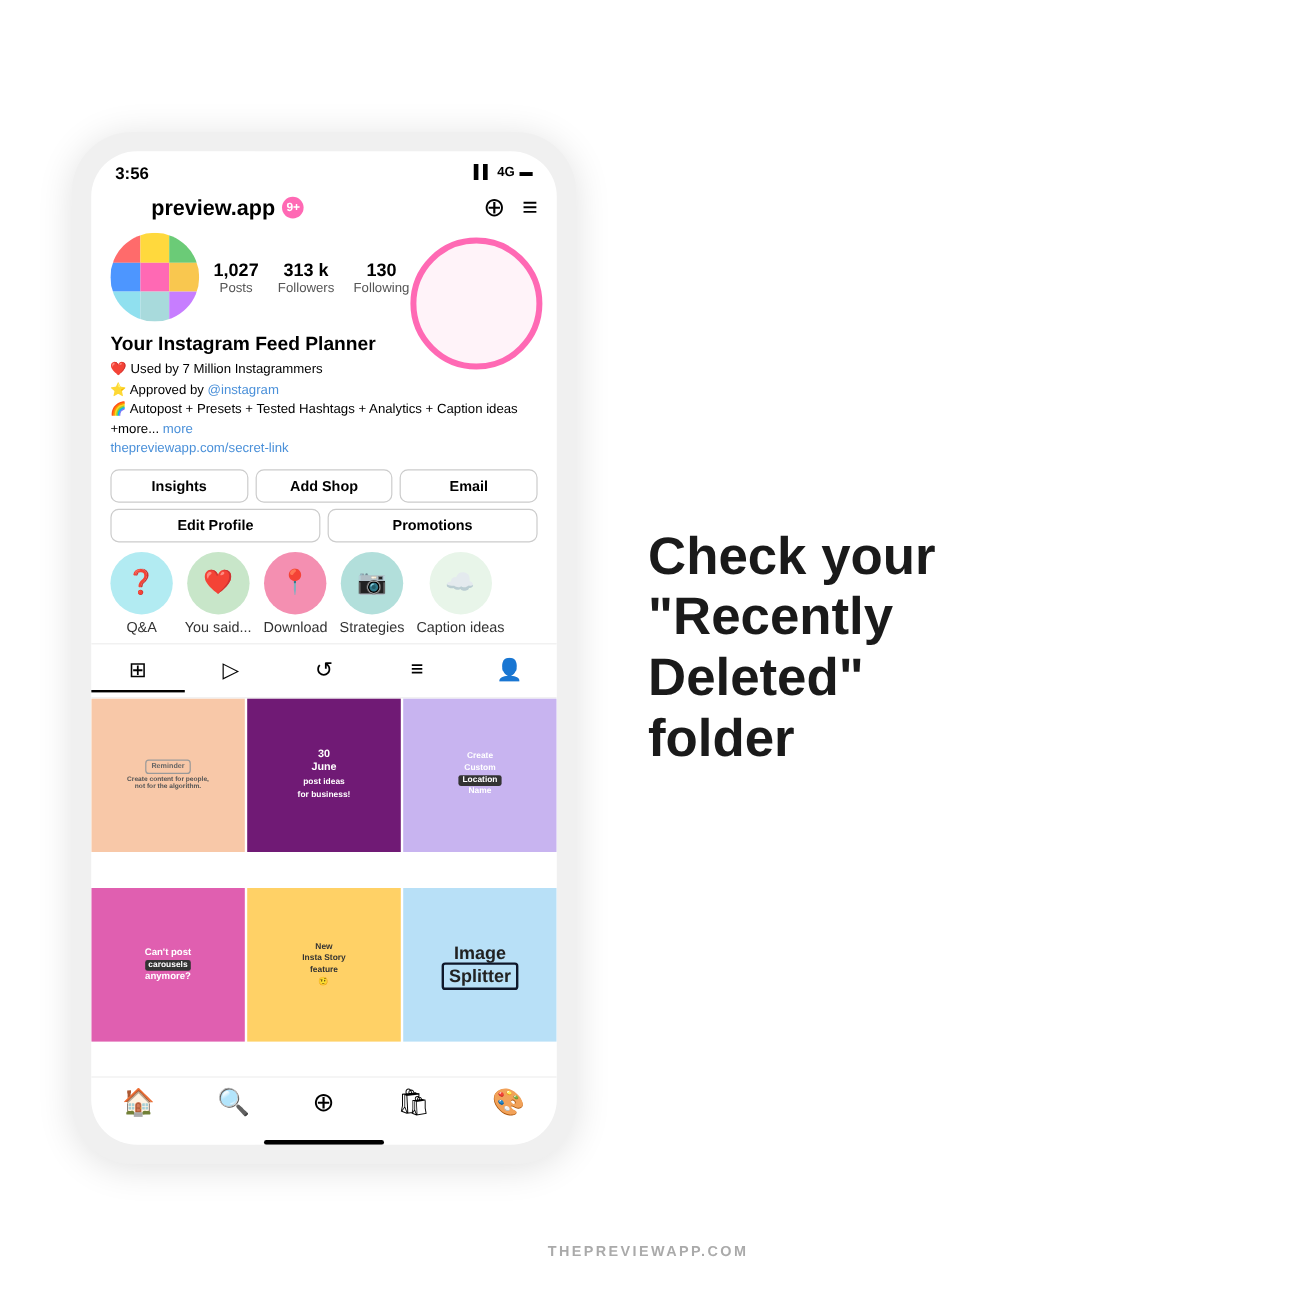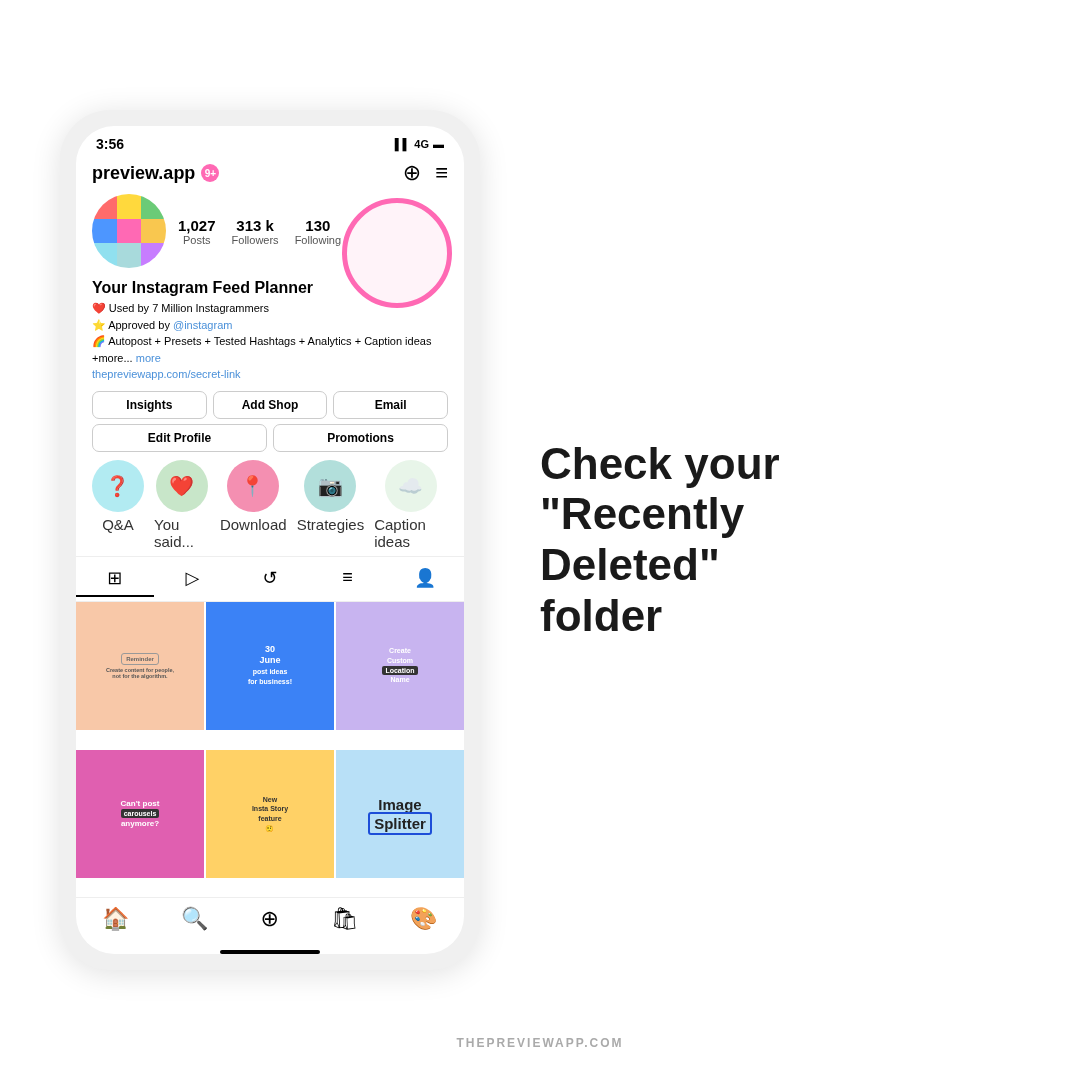--- a/index.html
+++ b/index.html
@@ -52,20 +52,21 @@
       font-weight: 600;
     }
     .status-time { font-weight: 700; font-size: 14px; }
     .status-icons { display: flex; gap: 4px; align-items: center; font-size: 11px; }
     
     .profile-header {
       padding: 4px 16px 8px;
       display: flex;
       justify-content: space-between;
       align-items: center;
+      margin-left: 34px;
     }
     .profile-username {
       font-weight: 800;
       font-size: 18px;
       display: flex;
       align-items: center;
       gap: 6px;
     }
     .notification-badge {
       background: #ff69b4;
@@ -178,21 +179,21 @@
     .highlight-circle {
       width: 52px;
       height: 52px;
       border-radius: 50%;
       display: flex;
       align-items: center;
       justify-content: center;
       font-size: 20px;
     }
     .highlight-label {
-      font-size: 15px;
+      font-size: 12px;
       text-align: left;
       color: #333;
     }
     
     .content-tabs {
       display: flex;
       border-top: 1px solid #eee;
       border-bottom: 1px solid #eee;
       padding: 4px 0;
     }
@@ -420,21 +421,21 @@
         <div class="content-tab">👤</div>
       </div>
 
       <div class="posts-grid">
         <div class="post-cell post-peach">
           <div class="post-text-overlay dark">
             <div style="font-size:6px;border:1px solid #999;padding:2px 4px;margin-bottom:2px;border-radius:3px;color:#666">Reminder</div>
             <div style="font-size:5.5px;color:#555">Create content for people,<br>not for the algorithm.</div>
           </div>
         </div>
-        <div class="post-cell" style="background:#3b82f6;">
+        <div class="post-cell" style="background:#701a75;">
           <div class="post-text-overlay">
             <div style="font-size:9px;font-weight:900;line-height:1.2">30<br>June<br><span style="font-size:7px">post ideas<br>for business!</span></div>
           </div>
         </div>
         <div class="post-cell" style="background:#c8b4f0;">
           <div class="post-text-overlay">
             <div style="font-size:7px;font-weight:800;line-height:1.4">Create<br>Custom<br><span style="background:#333;padding:1px 3px;border-radius:2px">Location</span><br>Name</div>
           </div>
         </div>
         <div class="post-cell" style="background:#e05fb0;">
@@ -442,21 +443,21 @@
             <div style="font-size:8px;font-weight:900;line-height:1.3">Can't post<br><span style="background:#333;padding:1px 3px;border-radius:2px;font-size:7px">carousels</span><br>anymore?</div>
           </div>
         </div>
         <div class="post-cell" style="background:#ffd166;">
           <div class="post-text-overlay dark">
             <div style="font-size:7px;font-weight:800;line-height:1.4;color:#333">New<br>Insta Story<br>feature<br>🤨</div>
           </div>
         </div>
         <div class="post-cell" style="background:#b8e0f7;">
           <div class="post-text-overlay dark">
-            <div style="font-size:15px;font-weight:700;line-height:1.3;color:#222">Image<br><span style="border:2px solid #1d4ed8;padding:1px 4px;border-radius:3px">Splitter</span></div>
+            <div style="font-size:15px;font-weight:700;line-height:1.3;color:#222">Image<br><span style="border:2px solid #0f172a;padding:1px 4px;border-radius:3px">Splitter</span></div>
           </div>
         </div>
       </div>
 
       <div class="bottom-nav">
         <span class="nav-icon">🏠</span>
         <span class="nav-icon">🔍</span>
         <span class="nav-icon">⊕</span>
         <span class="nav-icon">🛍</span>
         <span class="nav-icon">🎨</span>

